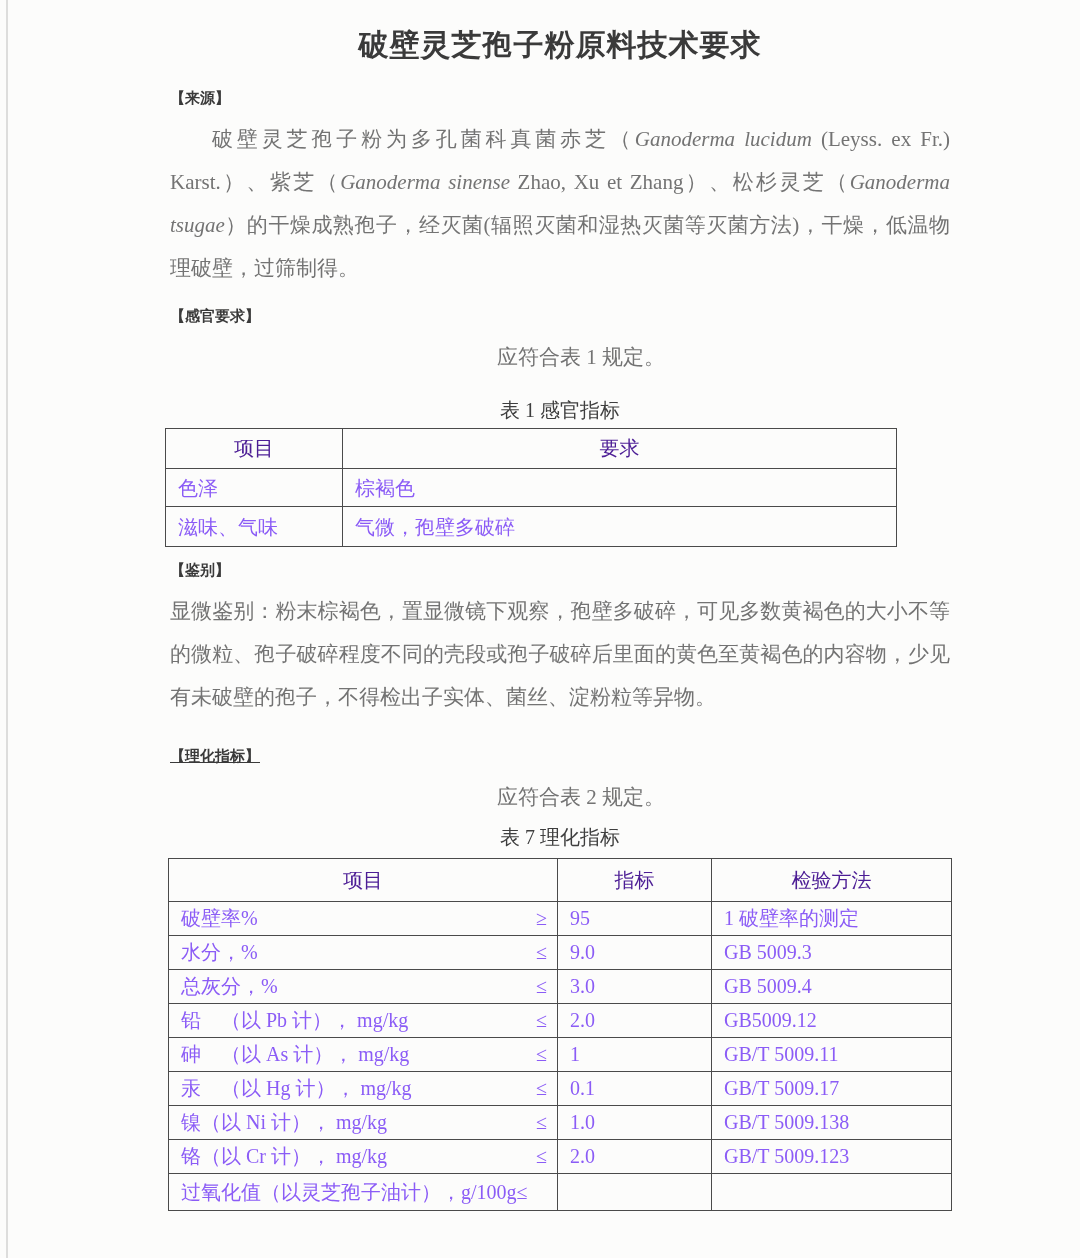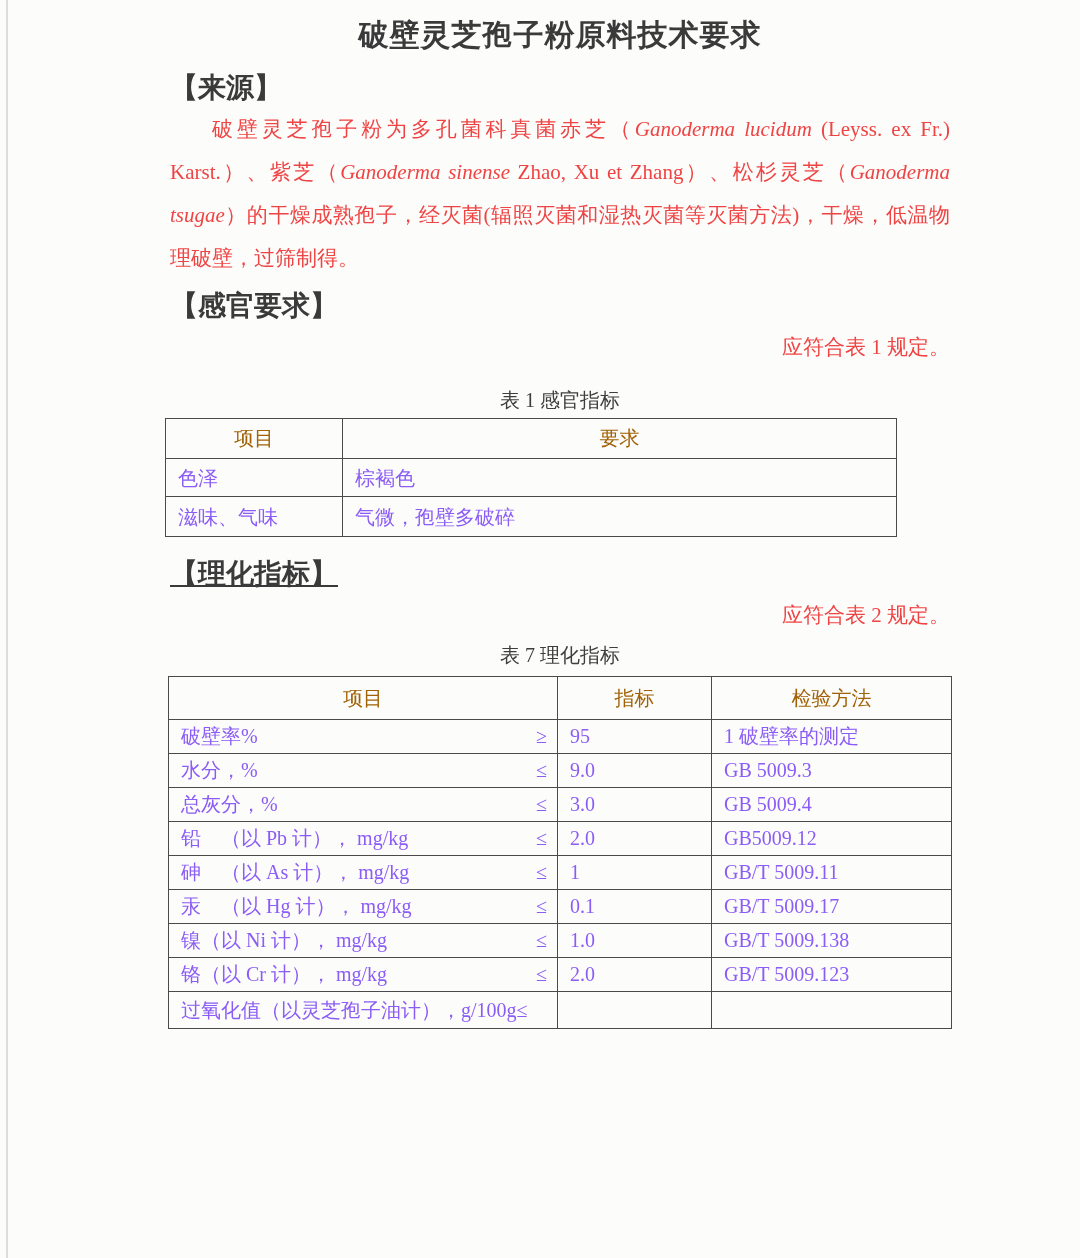--- a/index.html
+++ b/index.html
@@ -1,59 +1,59 @@
 <!DOCTYPE html>
 <html><head>
 <meta charset="utf-8">
 <style>
   html, body { margin:0; padding:0; background:#ffffff; }
   .page {
     position:relative;
     width:1080px; height:1258px;
     box-sizing:border-box;
-    padding:16px 130px 0 170px;
+    padding:26px 130px 0 170px;
     background:#fcfcfb;
     color:#3c3c3c;
     font-family:"Liberation Serif","DejaVu Serif",serif;
     overflow:hidden;
   }
   .scan-edge {
     position:absolute; left:6px; top:0; width:2px; height:100%;
     background:#d4d4d4; opacity:.8;
   }
   .title {
     margin:0;
     font-family:"Liberation Sans","DejaVu Sans",sans-serif;
     font-weight:700; font-size:30px; line-height:38px;
     letter-spacing:1px;
     text-align:center;
     color:#3a3a3a;
   }
   h2.sec {
     margin:20px 0 0 0;
-    font-size:28px; line-height:28px; font-weight:700;
+    font-size:15px; line-height:28px; font-weight:700;
     color:#3a3a3a;
   }
   h2.sec.tight { margin-top:12px; }
   h2.sec.after-table { margin-top:9px; }
   h2.sec.mid { margin-top:23px;text-decoration:underline; }
   .para {
     margin:6px 0 0 0;
     font-size:21px; line-height:43px;
     text-align:justify;
-    color:#ef4444;
+    color:#737373;
   }
   .indent { text-indent:2em; }
-  .note { margin-top:14px; line-height:26px; text-align:right; }
+  .note { margin-top:14px; line-height:26px; text-align:center; }
   .caption { margin-top:28px; font-size:20px; line-height:24px; text-align:center; color:#3e3e3e; }
   .caption.c2 { margin-top:15px; }
 
   table { border-collapse:collapse; table-layout:fixed; }
   th, td { border:1.5px solid #4a4a4a; font-weight:400; vertical-align:middle; }
-  th { text-align:center; font-size:20px; color:#a16207; }
+  th { text-align:center; font-size:20px; color:#4c1d95; }
   td { font-size:20px; color:#8b5cf6; }
 
   .t1 { margin-top:6px; margin-left:-5px; width:731px; }
   .t1 th { height:37px; }
   .t1 td { padding:3px 10px 3px 12px; line-height:30px; }
   .t1 tbody tr:nth-child(1) { height:38px; }
   .t1 tbody tr:nth-child(2) { height:40px; }
   .t1 tbody tr:nth-child(3) { height:65px; }
 
   .t2 { margin-top:9px; margin-left:-2px; width:783px; }
@@ -98,20 +98,24 @@
             <td>棕褐色</td>
           </tr>
           <tr>
             <td>滋味、气味</td>
             <td>气微，孢壁多破碎</td>
           </tr>
         </tbody>
     </table>
   </section>
 
+  <section>
+    <h2 class="sec after-table">【鉴别】</h2>
+    <p class="para">显微鉴别：粉末棕褐色，置显微镜下观察，孢壁多破碎，可见多数黄褐色的大小不等的微粒、孢子破碎程度不同的壳段或孢子破碎后里面的黄色至黄褐色的内容物，少见有未破壁的孢子，不得检出子实体、菌丝、淀粉粒等异物。</p>
+  </section>
 
   <section>
     <h2 class="sec mid">【理化指标】</h2>
     <p class="para indent note">应符合表 2 规定。</p>
     <div class="caption c2">表 7  理化指标</div>
     <table class="t2">
       <colgroup>
         <col style="width:389px">
         <col style="width:154px">
         <col style="width:240px">

